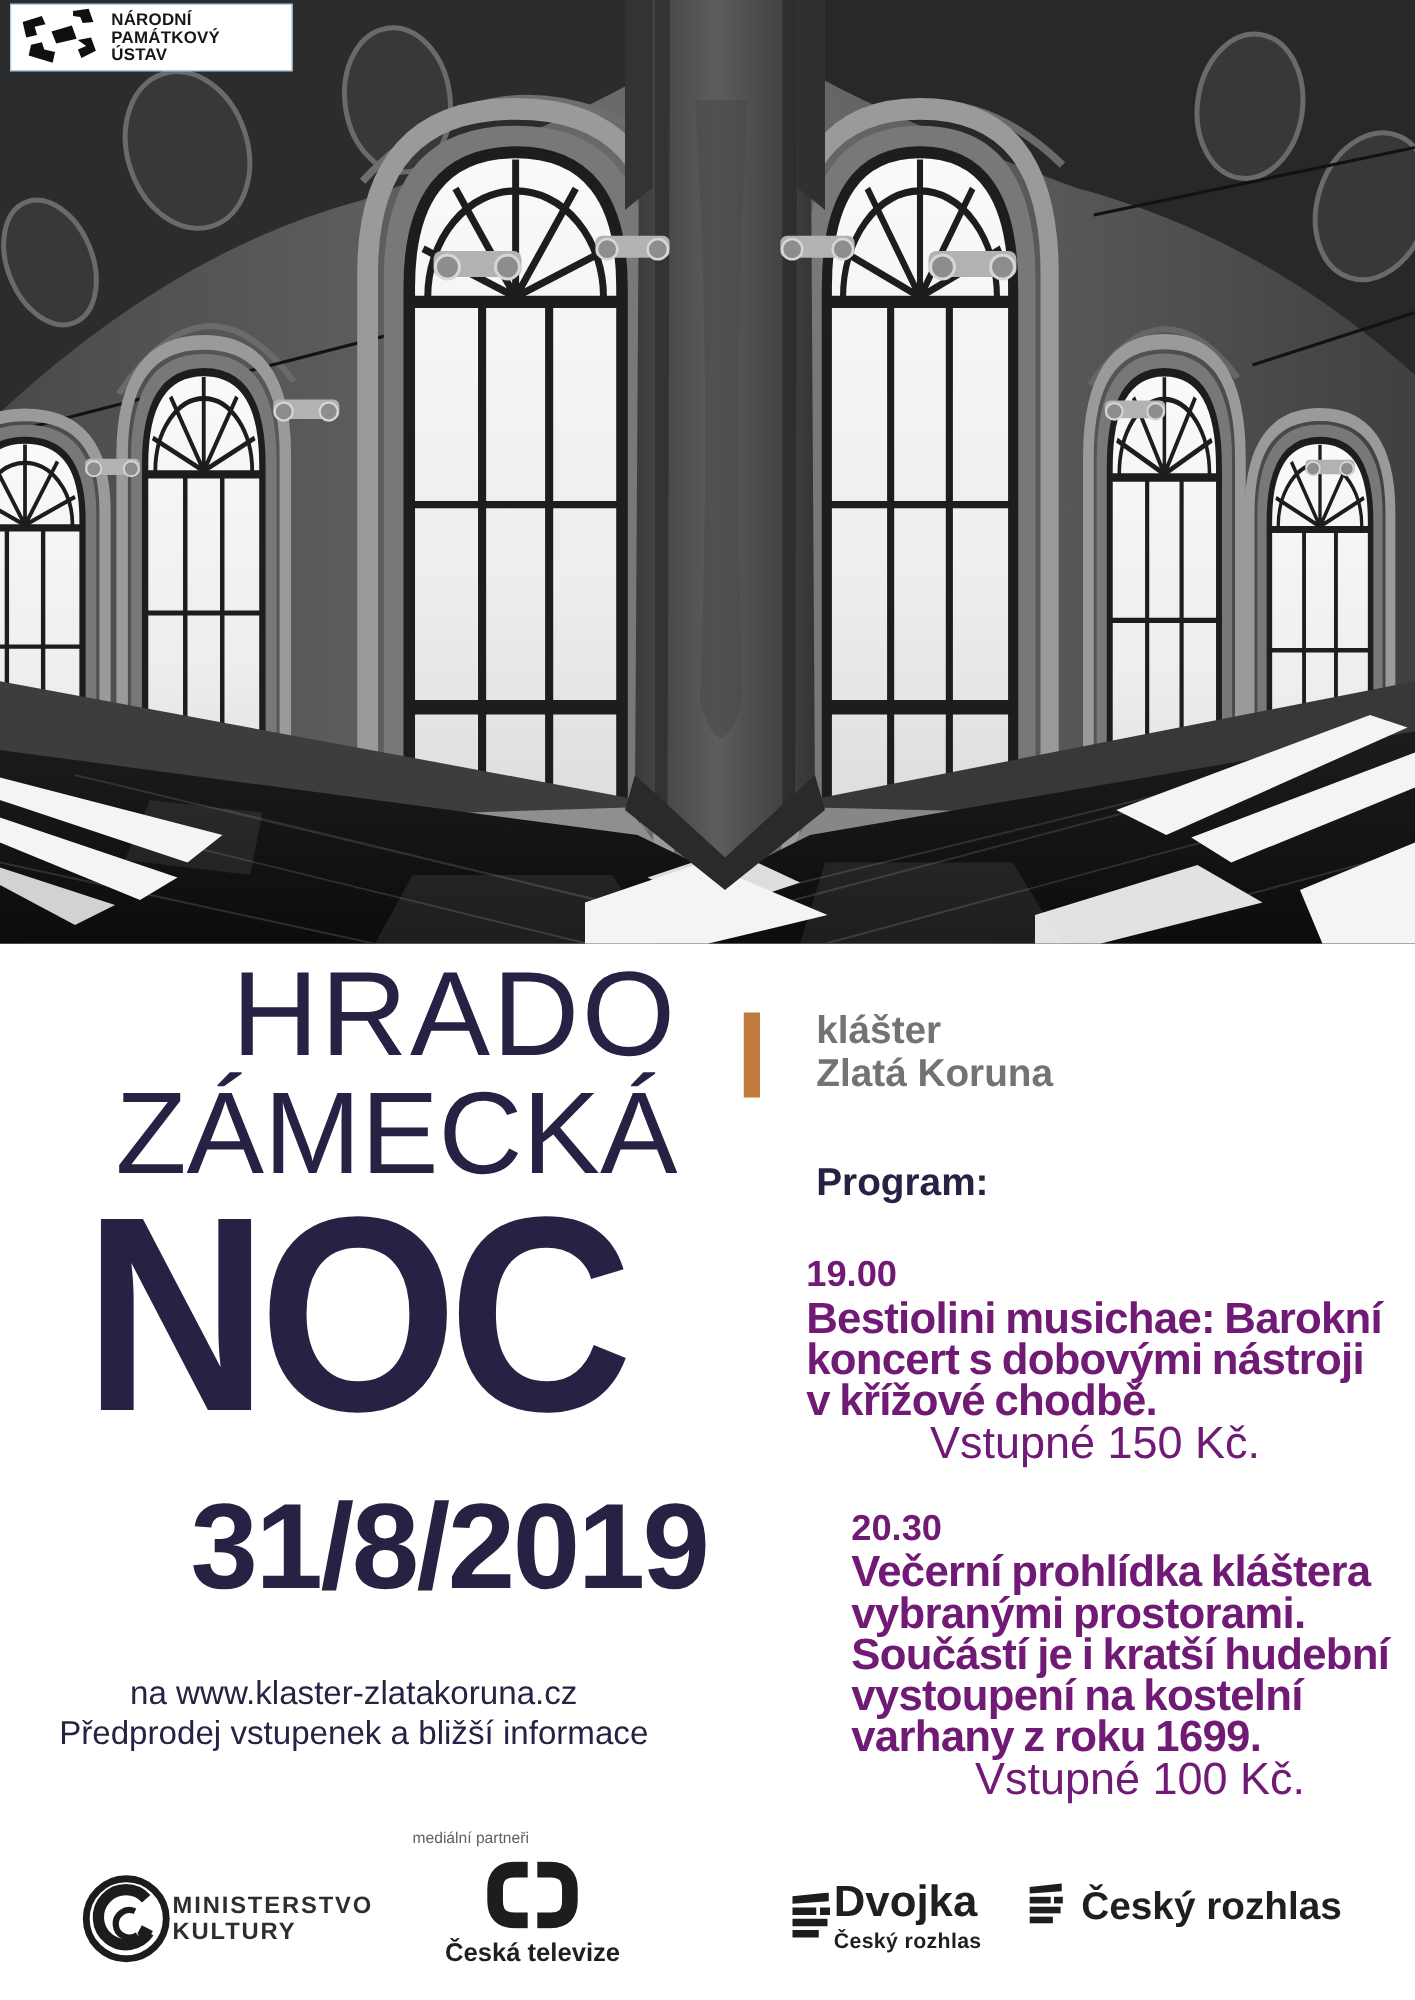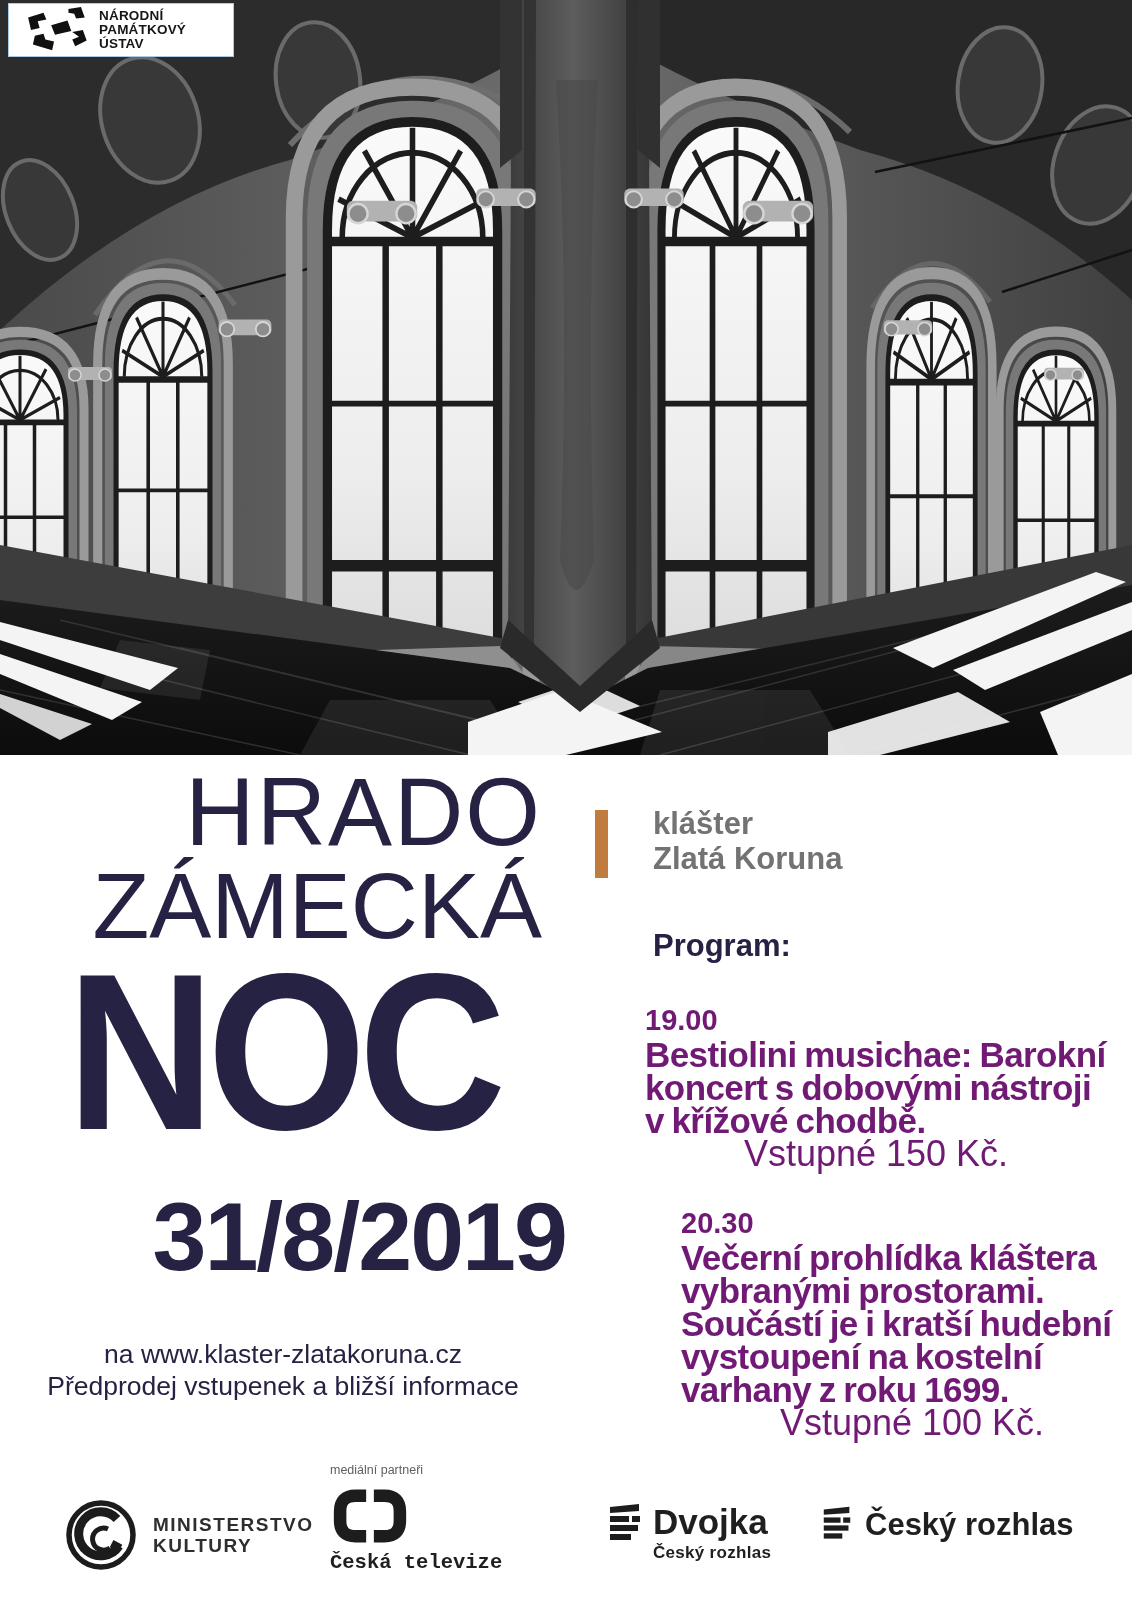--- a/index.html
+++ b/index.html
@@ -7,21 +7,21 @@
     position:relative;width:1132px;height:1600px;margin:0 auto;
     background:#ffffff;overflow:hidden;
     font-family:"Liberation Sans", sans-serif;
   }
   
   .photo-wrap{position:absolute;top:0;left:0;width:1132px;height:755px;}
   
   .npu-box{
     position:absolute;top:3px;left:8px;width:226px;height:54px;
     background:#fff;border:1px solid #a9cbe6;box-sizing:border-box;
-    display:flex;align-items:center;padding:2px 10px;gap:8px;
+    display:flex;align-items:center;padding:2px 0;gap:8px;
   }
   .npu-text{font-size:13.5px;font-weight:bold;line-height:14px;color:#161616;letter-spacing:.2px;}
   .title-thin{
     position:absolute;left:0;width:566px;text-align:right;padding-right:24px;box-sizing:border-box;
     font-weight:normal;letter-spacing:2px;line-height:1;color:#262243;
   }
   .t1{top:764px;font-size:96px;}
   .t2{top:860px;font-size:93px;letter-spacing:0px;}
   .t3{
     position:absolute;left:0;top:952px;width:566px;text-align:center;
@@ -41,26 +41,26 @@
   .venue-bar{width:13px;height:68px;background:#c27b3f;margin-top:4px;}
   .venue-text{margin-left:45px;font-size:31px;font-weight:bold;line-height:35px;color:#737373;}
   .program-heading{position:absolute;left:653px;top:928px;font-size:31px;font-weight:bold;color:#262243;}
   .pblock{position:absolute;left:645px;width:462px;color:#701a75;}
   .pb1{top:1003px;}
   .pb2{top:1206px;margin-left:36px;}
   .ptime{font-size:29px;font-weight:bold;line-height:35px;}
   .pdesc{font-size:35px;font-weight:bold;line-height:33px;letter-spacing:-.6px;word-spacing:-1.5px;}
   .pprice{font-size:36px;line-height:34px;text-align:center;}
   
-  .ministry{position:absolute;left:64px;top:1498px;display:flex;align-items:center;gap:15px;}
+  .ministry{position:absolute;left:64px;top:1498px;display:flex;align-items:center;}
   .ministry-text{font-size:19px;font-weight:bold;line-height:21.5px;color:#2e2e2e;letter-spacing:1.5px;}
   .media-label{position:absolute;left:330px;top:1463px;width:192px;font-size:12.5px;color:#5f5f5f;}
-  .ct{position:absolute;left:330px;top:1489px;width:192px;text-align:left;font-family:Liberation Mono, monospace;}
+  .ct{position:absolute;left:330px;top:1489px;width:192px;text-align:center;}
   .ct-name{font-size:20.5px;font-weight:bold;color:#1f1f1f;margin-top:3px;}
-  .dvojka{position:absolute;left:608px;top:1504px;display:flex;gap:11px;}
+  .dvojka{position:absolute;left:632px;top:1504px;display:flex;gap:1px;align-items:center;}
   .dvojka-name{font-size:35px;font-weight:bold;color:#1f1f1f;line-height:36px;}
   .dvojka-sub{font-size:17px;font-weight:bold;color:#1f1f1f;margin-top:3px;letter-spacing:.3px;}
   .rozhlas{position:absolute;left:822px;top:1506px;display:flex;align-items:center;gap:13px;}
   .rozhlas-name{font-size:31px;font-weight:bold;color:#1f1f1f;}
 </style>
 </head>
 <body>
 
 <div class="poster">
 

